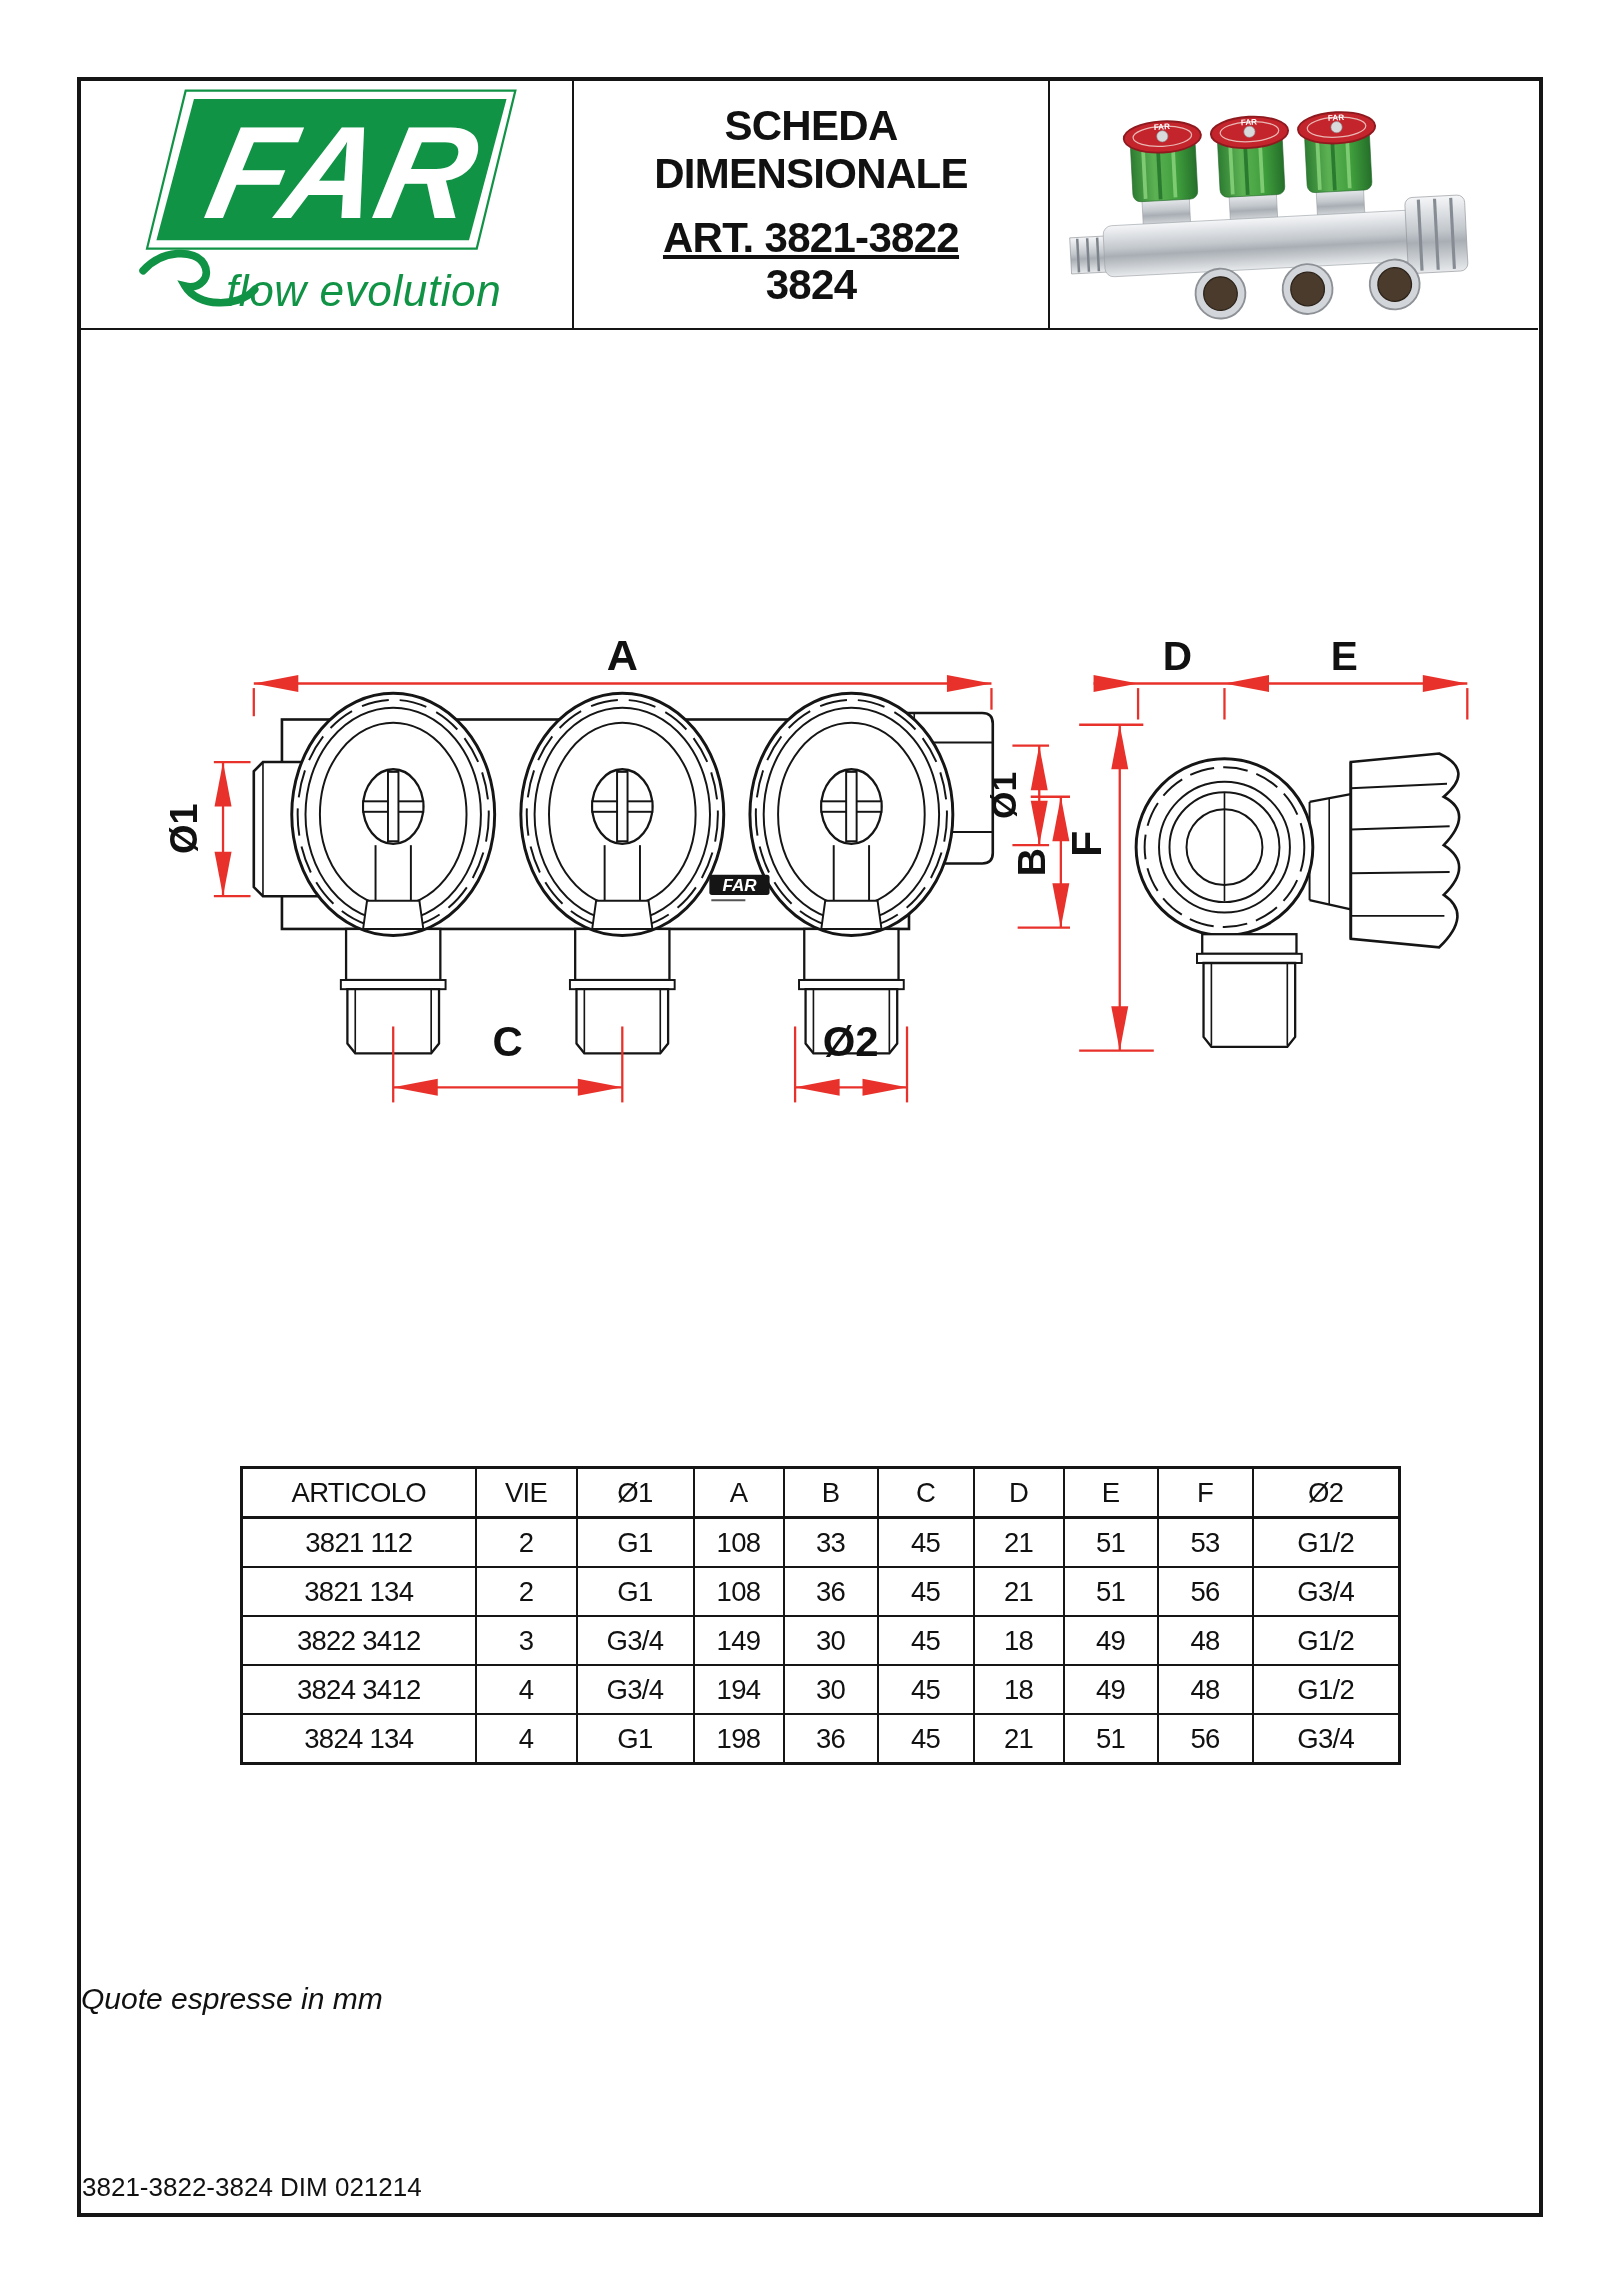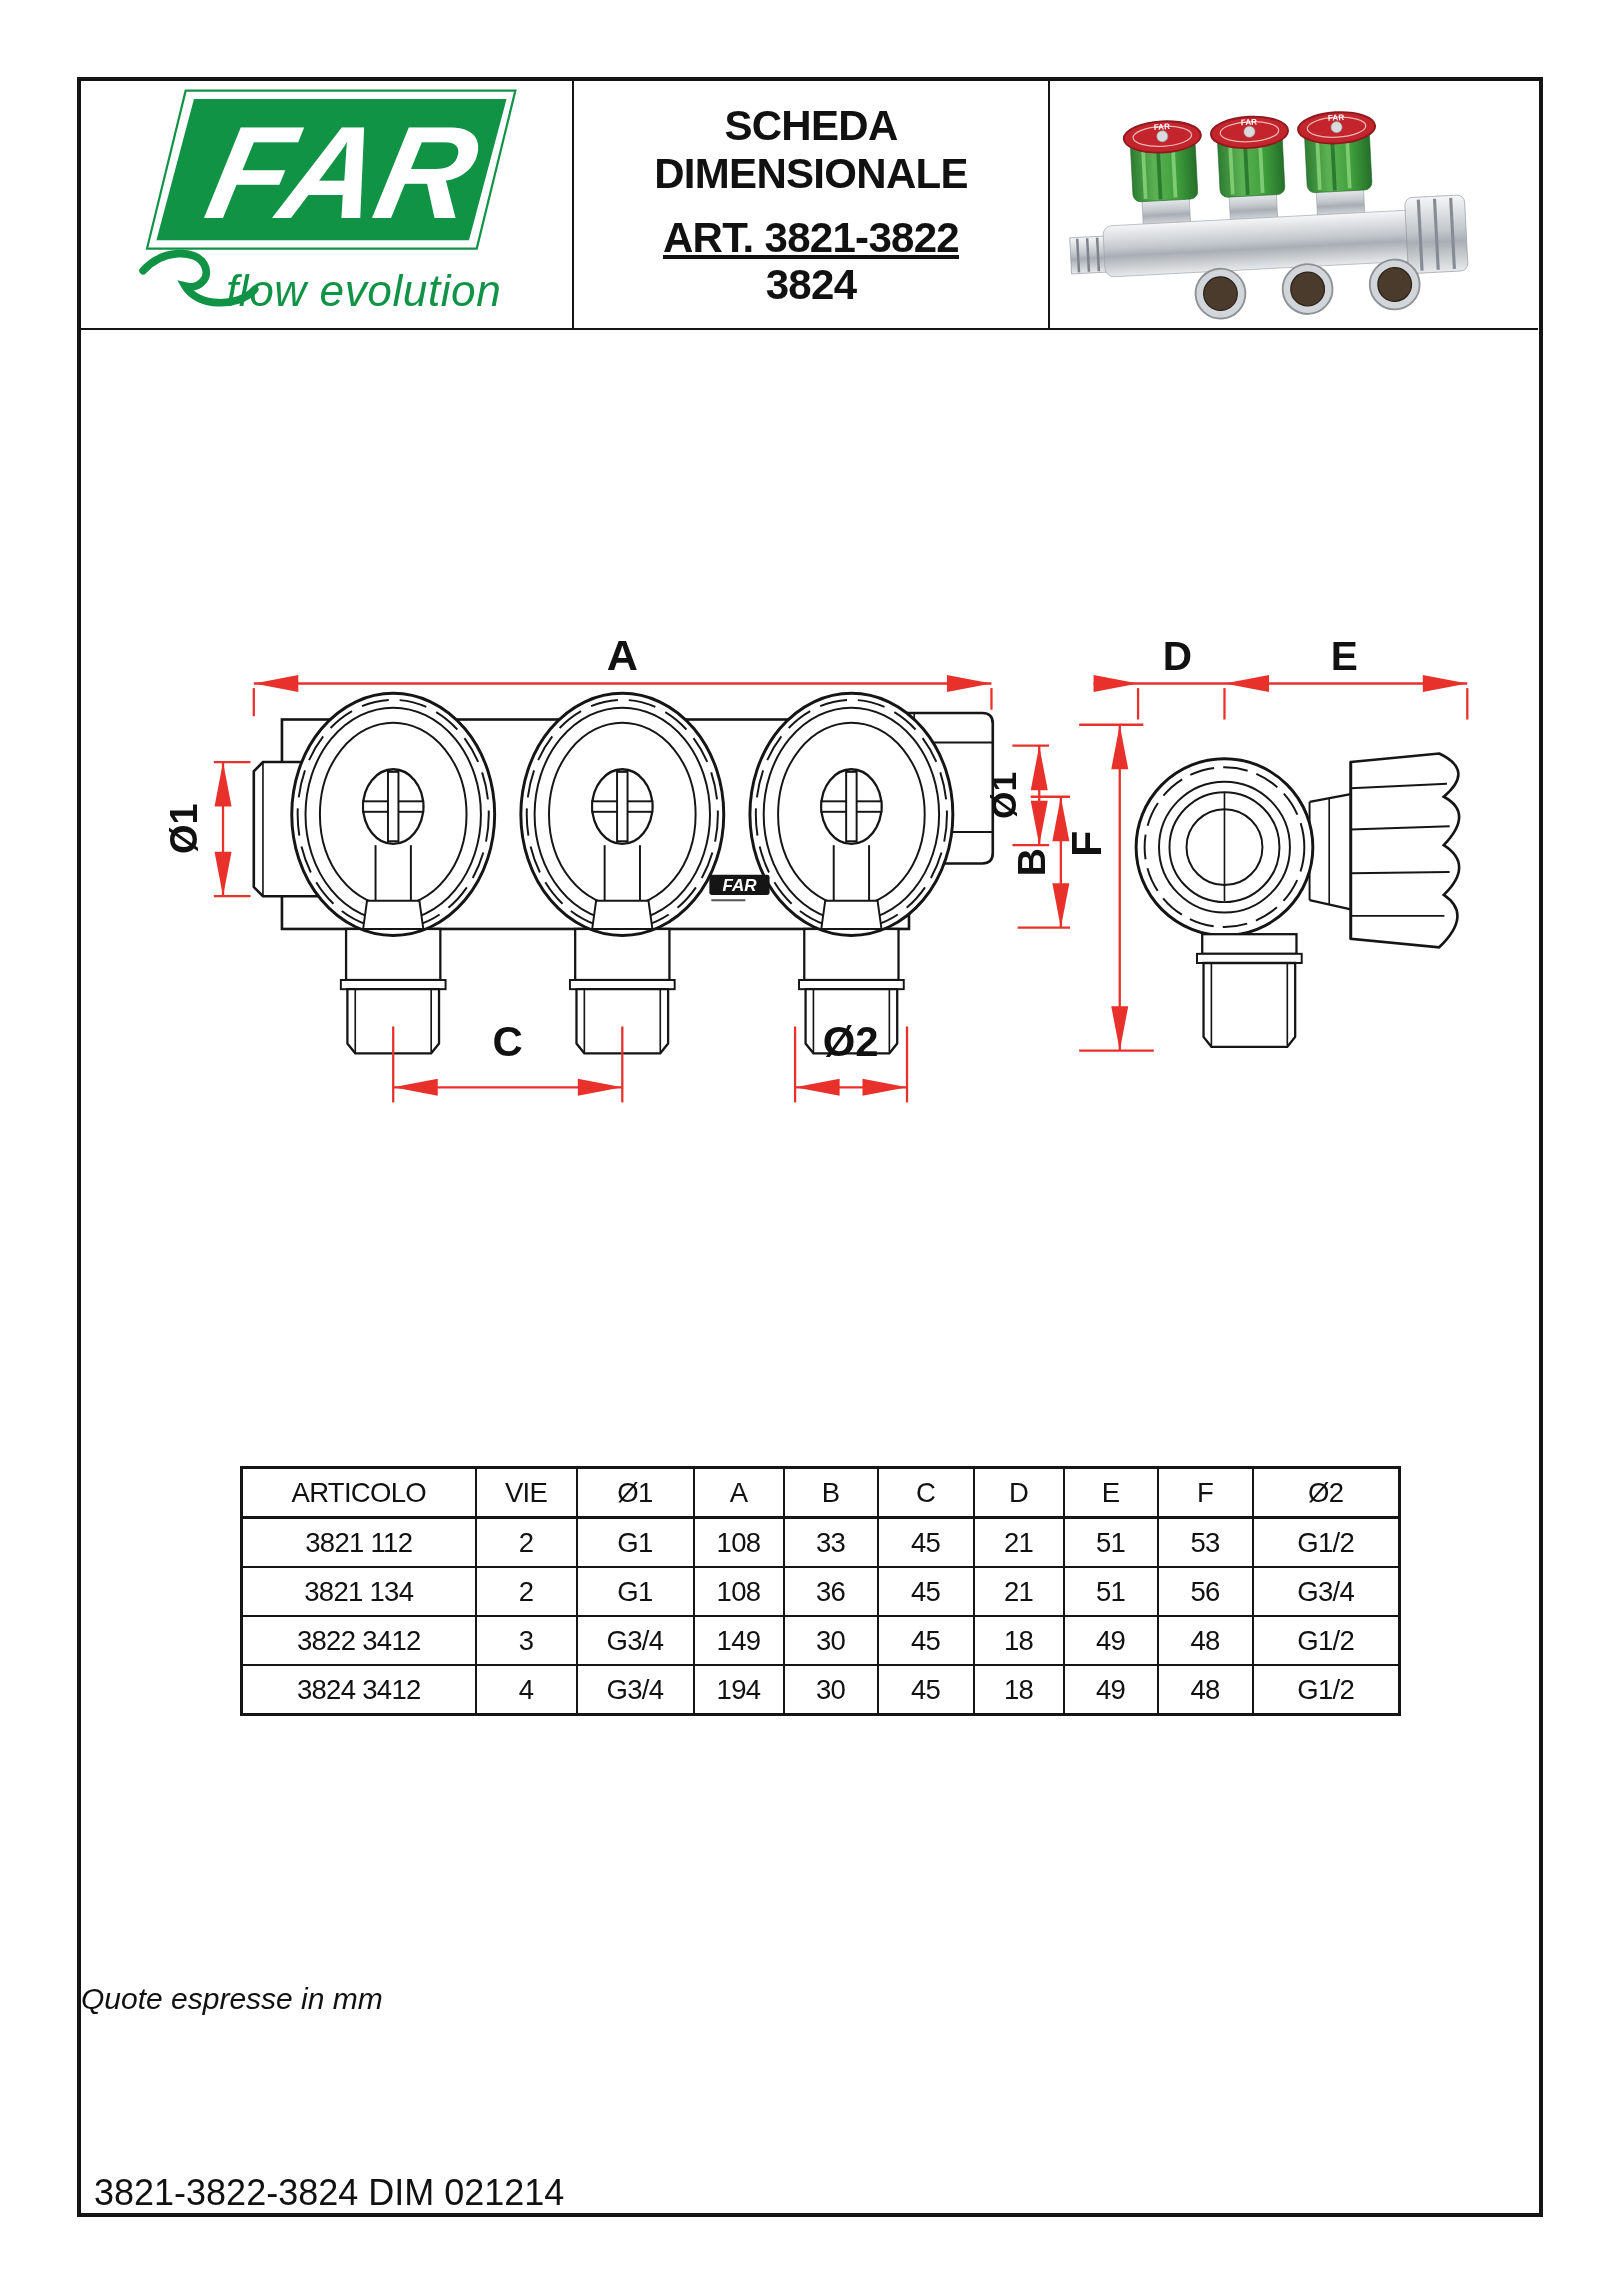--- a/index.html
+++ b/index.html
@@ -18,21 +18,21 @@
   .hdr-photo{position:absolute;left:970px;top:0;width:487px;height:249px;
              display:flex;align-items:center;justify-content:center;}
   
   table.dim{position:absolute;left:159px;top:1385px;border-collapse:collapse;table-layout:fixed;
             border:3.3px solid #151515;}
   table.dim th,table.dim td{border:2px solid #151515;height:47px;text-align:center;vertical-align:middle;
             font-size:27.5px;letter-spacing:-0.7px;font-weight:normal;padding:0;white-space:nowrap;}
   table.dim thead th{border-bottom:3.3px solid #151515;}
   .caption{position:absolute;left:0;top:1901px;width:1301px;
            font-size:30px;font-style:italic;letter-spacing:0;}
-  .footer{position:absolute;left:13px;top:2091px;font-size:36px;letter-spacing:0;}
+  .footer{position:absolute;left:1px;top:2091px;font-size:26px;letter-spacing:0;}
   .drawing{position:absolute;left:0;top:249px;}
   svg text{font-family:"Liberation Sans",sans-serif;}
 </style>
 </head>
 <body>
 
 <div class="page">
 
   <div class="hdr">
 
@@ -353,20 +353,32 @@
           <td>4</td>
           <td>G3/4</td>
           <td>194</td>
           <td>30</td>
           <td>45</td>
           <td>18</td>
           <td>49</td>
           <td>48</td>
           <td>G1/2</td>
         </tr>
+        <tr>
+          <td>3824 134</td>
+          <td>4</td>
+          <td>G1</td>
+          <td>198</td>
+          <td>36</td>
+          <td>45</td>
+          <td>21</td>
+          <td>51</td>
+          <td>56</td>
+          <td>G3/4</td>
+        </tr>
       </tbody>
   </table>
 
   <div class="caption">Quote espresse in mm</div>
 
   <div class="footer">3821-3822-3824 DIM 021214</div>
 </div>
 
 
 </body></html>

